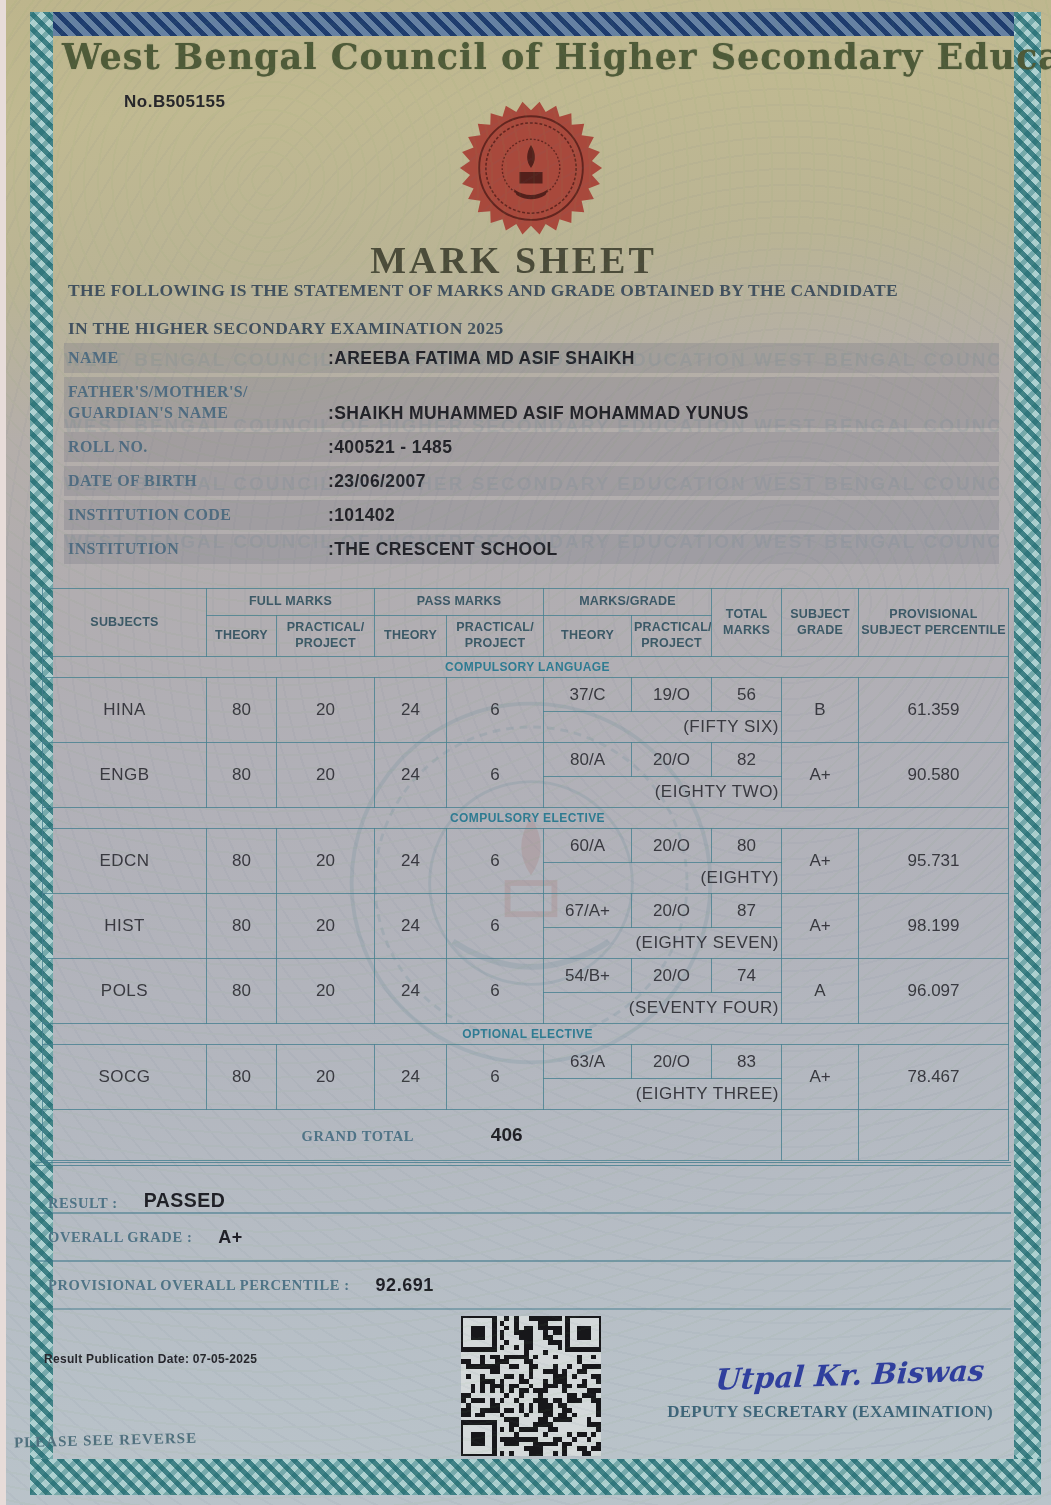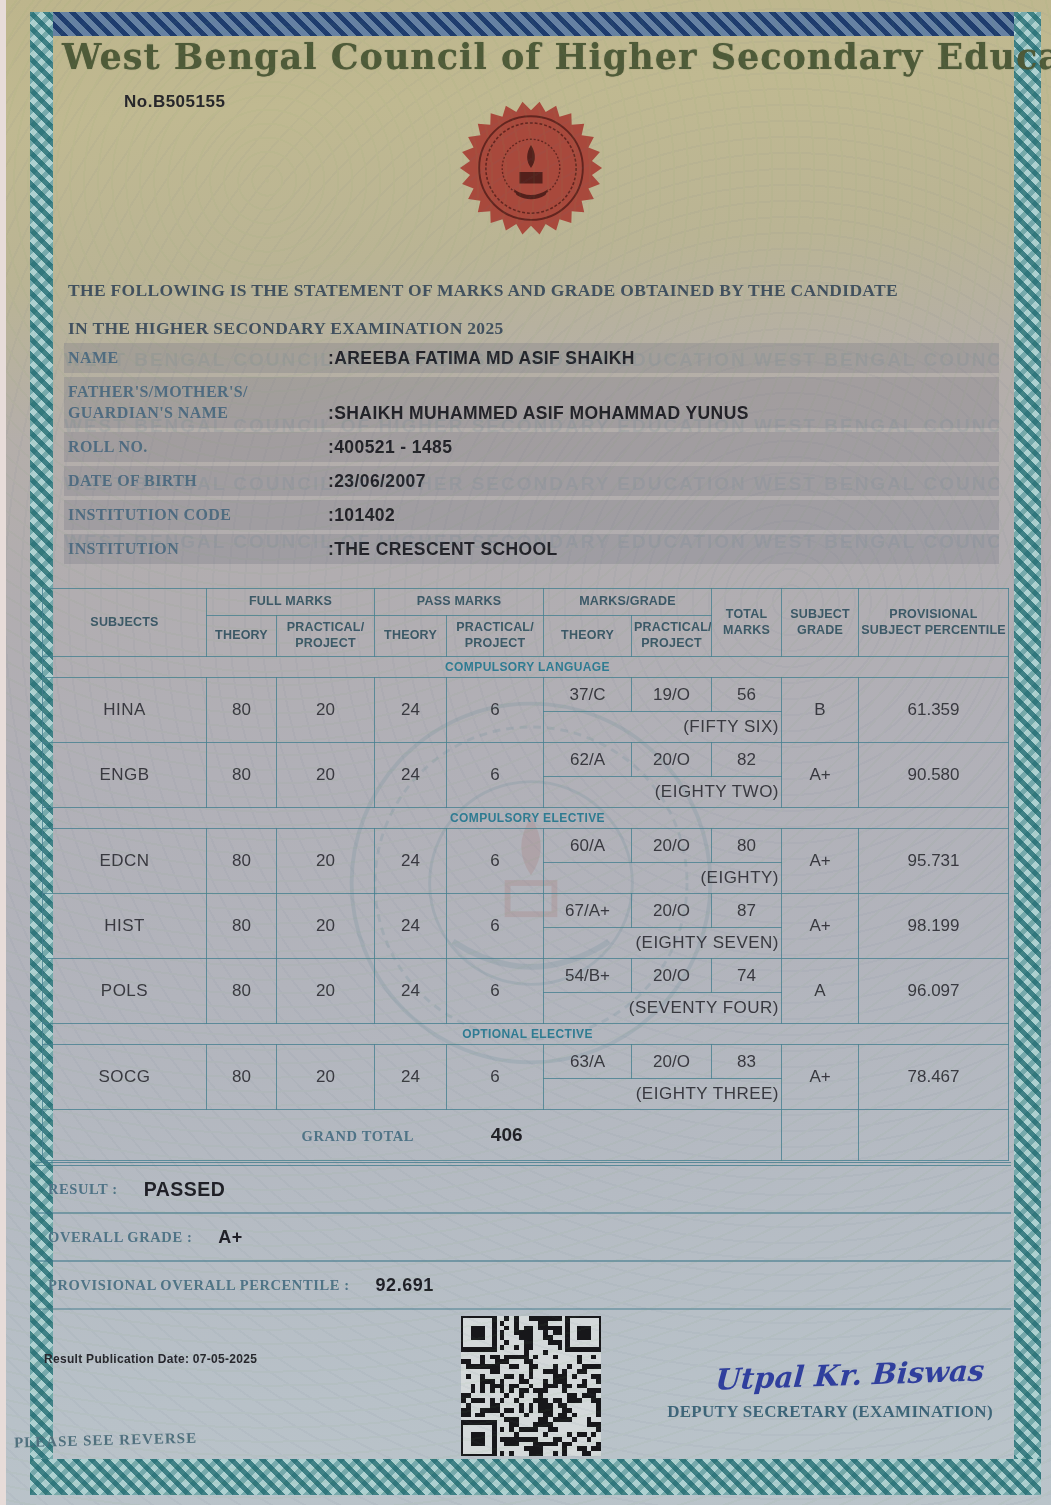--- a/index.html
+++ b/index.html
@@ -98,21 +98,21 @@
   td.words{letter-spacing:.5px;}
   tr.grand td{height:50px;border:1px solid rgba(70,128,144,.8);}
   td.gt{text-align:left;padding-left:8px;}
   .gtl{font-family:"Liberation Serif",serif;font-weight:bold;font-size:14.5px;color:#4f7386;letter-spacing:.6px;}
   .gtv{font-weight:bold;font-size:19px;color:#202026;margin-left:72px;}
 
   .table-wmark{position:absolute;left:330px;top:688px;width:390px;height:390px;opacity:.15;pointer-events:none;}
 
   .summary{position:absolute;left:30px;right:40px;top:1162px;}
   .sum-row{height:46px;border-top:2px solid rgba(62,120,138,.55);display:flex;align-items:center;padding-left:12px;}
-  .sum-row.first{border-top:4px double rgba(62,120,138,.75);}
+  .sum-row.first{border-top:4px double rgba(62,120,138,.75);align-items:flex-end;}
   .sum-row.last-line{border-bottom:2px solid rgba(62,120,138,.45);}
   .sum-label{
     font-family:"Liberation Serif",serif;font-weight:bold;font-size:14.5px;
     color:#4f7386;letter-spacing:.6px;margin-right:26px;
   }
   .sum-value{font-weight:bold;color:#1f1f26;font-size:18px;letter-spacing:.5px;}
   .sum-value.big{font-size:19.5px;}
 
   .pubdate{position:absolute;left:38px;top:1352px;font-weight:bold;font-size:12px;color:#26262c;letter-spacing:.3px;}
   .qr{position:absolute;left:455px;top:1316px;width:140px;height:140px;}
@@ -148,20 +148,21 @@
   <div class="seal">
     <svg id="sealSvg" viewBox="0 0 160 150" width="154" height="144">
         <polygon points="154.0,74.0 143.5,81.3 151.8,90.6 139.8,95.3 145.5,106.3 132.7,108.2 135.4,120.1 122.4,119.0 122.0,131.2 109.7,127.3 106.2,139.0 95.3,132.4 88.9,143.1 80.0,134.2 71.1,143.1 64.7,132.4 53.8,139.0 50.3,127.3 38.0,131.2 37.6,119.0 24.6,120.1 27.3,108.2 14.5,106.3 20.2,95.3 8.2,90.6 16.5,81.3 6.0,74.0 16.5,66.7 8.2,57.4 20.2,52.7 14.5,41.7 27.3,39.8 24.6,27.9 37.6,29.0 38.0,16.8 50.3,20.7 53.8,9.0 64.7,15.6 71.1,4.9 80.0,13.8 88.9,4.9 95.3,15.6 106.2,9.0 109.7,20.7 122.0,16.8 122.4,29.0 135.4,27.9 132.7,39.8 145.5,41.7 139.8,52.7 151.8,57.4 143.5,66.7" fill="#a8493c"></polygon>
         <circle cx="80" cy="74" r="54" fill="none" stroke="#62251f" stroke-width="2"></circle>
         <circle cx="80" cy="74" r="47" fill="none" stroke="#62251f" stroke-width="1.6" stroke-dasharray="3 2"></circle>
         <circle cx="80" cy="74" r="30" fill="none" stroke="#62251f" stroke-width="1.4" stroke-dasharray="2 2"></circle>
         <path d="M80 50 q8 13 0 24 q-8 -11 0 -24 Z M68 78 h24 v12 h-24 Z M62 96 q18 12 36 0 l-3 6 q-15 9 -30 0 Z" fill="#53201b"></path>
       </svg>
   </div>
 
+  <div class="sheet-title">MARK SHEET</div>
   <div class="statement st1">THE FOLLOWING IS THE STATEMENT OF MARKS AND GRADE OBTAINED BY THE CANDIDATE</div>
   <div class="statement st2">IN THE HIGHER SECONDARY EXAMINATION 2025</div>
 
   <div class="info">
     <div class="wmark" style="top:6px;">WEST BENGAL COUNCIL OF HIGHER SECONDARY EDUCATION WEST BENGAL COUNCIL OF HIGHER SECONDARY EDUCATION</div>
     <div class="wmark" style="top:72px;">WEST BENGAL COUNCIL OF HIGHER SECONDARY EDUCATION WEST BENGAL COUNCIL OF HIGHER SECONDARY EDUCATION</div>
     <div class="wmark" style="top:130px;">WEST BENGAL COUNCIL OF HIGHER SECONDARY EDUCATION WEST BENGAL COUNCIL OF HIGHER SECONDARY EDUCATION</div>
     <div class="wmark" style="top:188px;">WEST BENGAL COUNCIL OF HIGHER SECONDARY EDUCATION WEST BENGAL COUNCIL OF HIGHER SECONDARY EDUCATION</div>
     <div class="info-row">
       <div class="info-label">NAME</div>
@@ -249,21 +250,21 @@
       </tr>
       <tr class="rb">
         <td colspan="3" class="words">(FIFTY SIX)</td>
       </tr>
       <tr class="ra">
         <td rowspan="2" class="subj">ENGB</td>
         <td rowspan="2">80</td>
         <td rowspan="2">20</td>
         <td rowspan="2">24</td>
         <td rowspan="2">6</td>
-        <td>62/A</td>
+        <td>80/A</td>
         <td>20/O</td>
         <td>82</td>
         <td rowspan="2">A+</td>
         <td rowspan="2">90.580</td>
       </tr>
       <tr class="rb">
         <td colspan="3" class="words">(EIGHTY TWO)</td>
       </tr>
 
       <tr class="sec">

